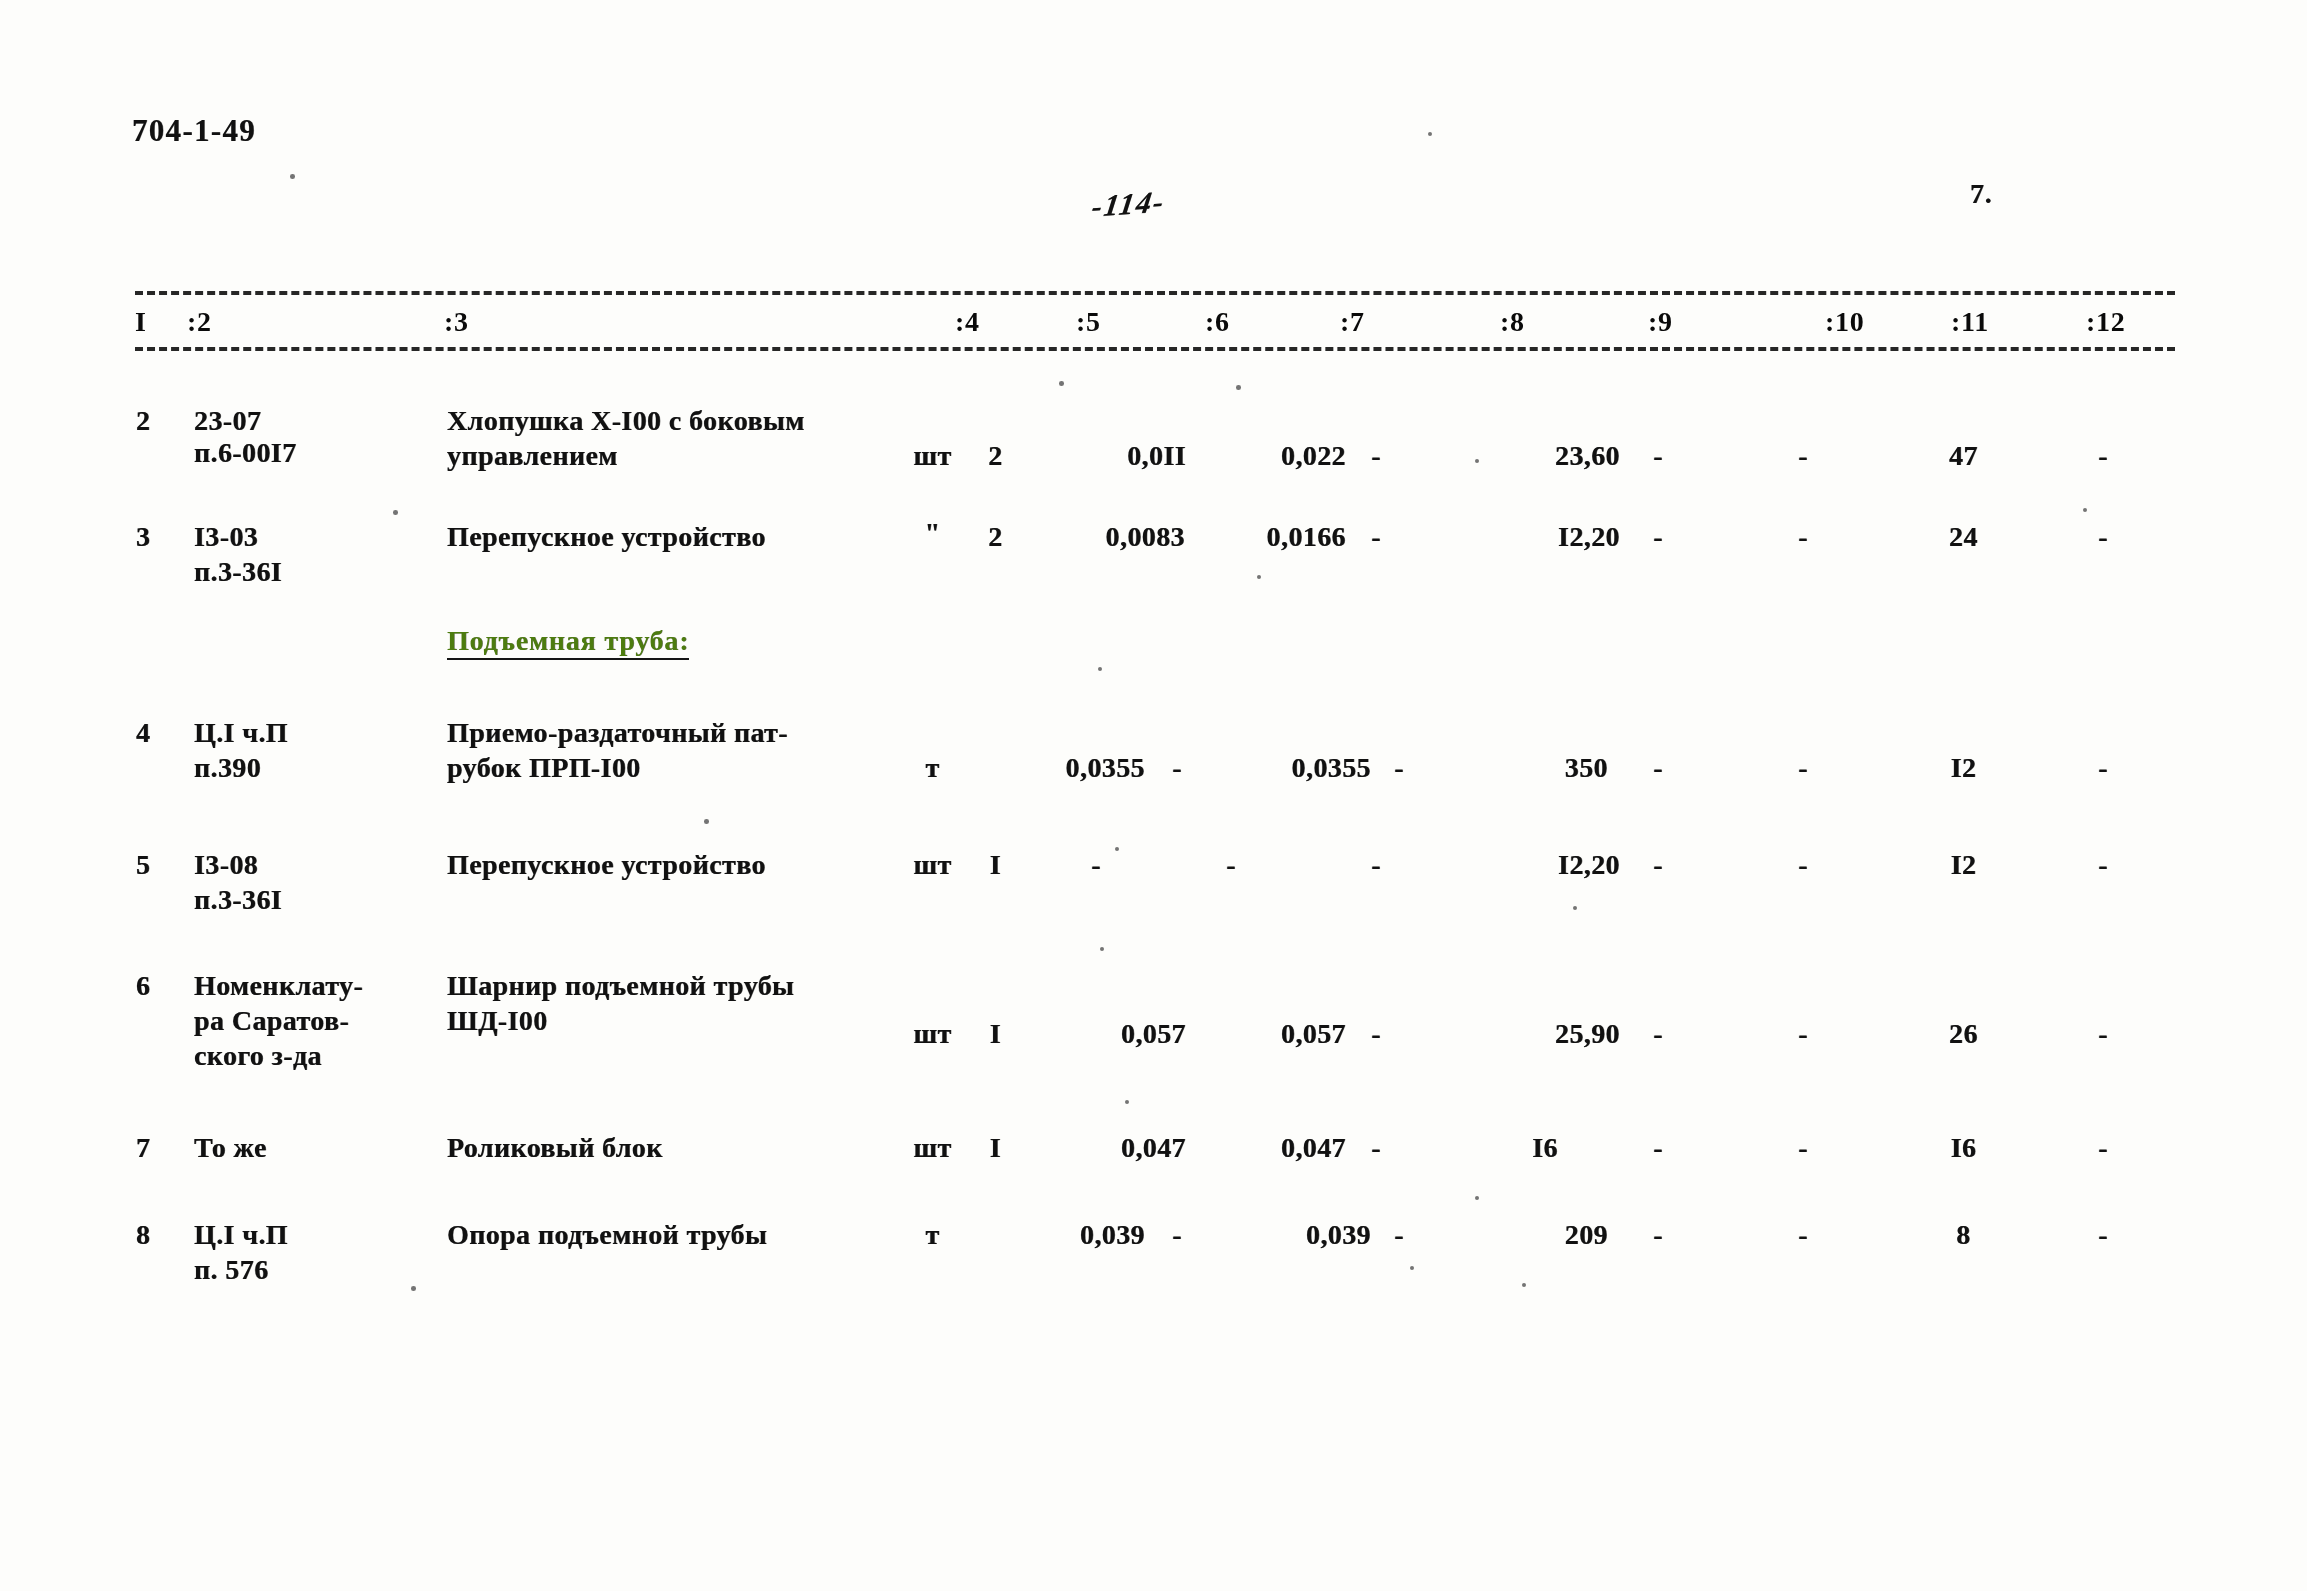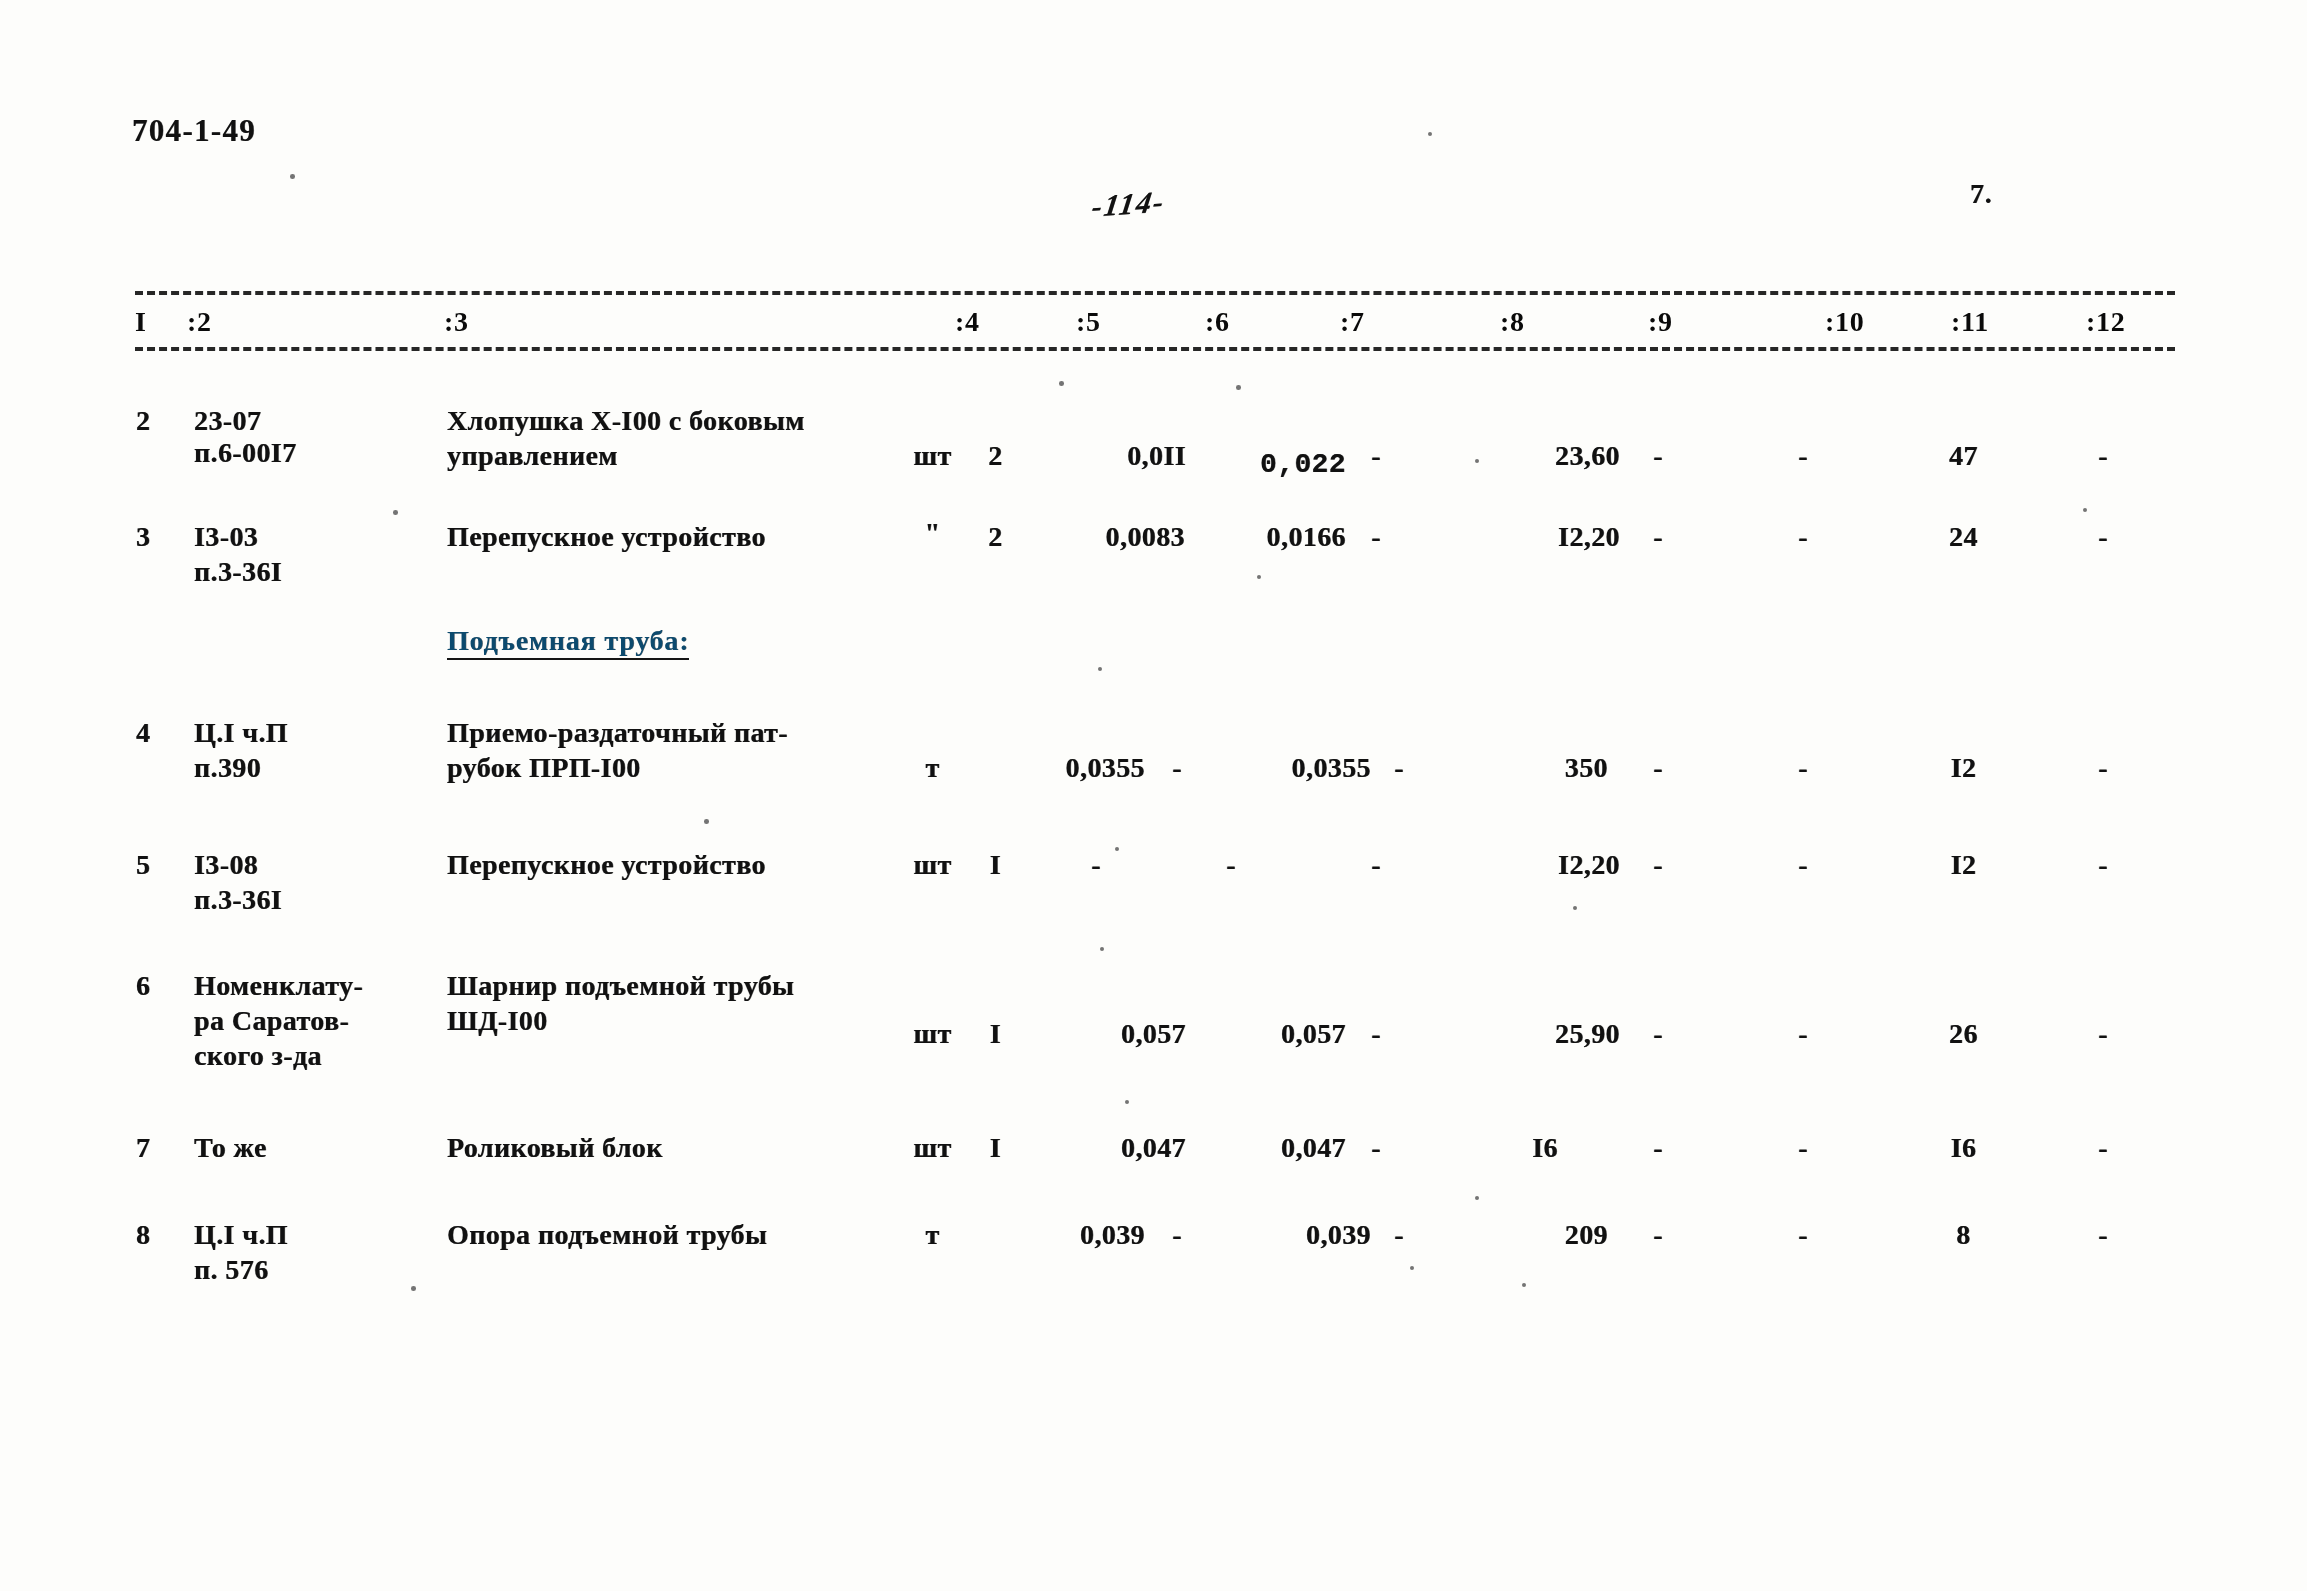--- a/index.html
+++ b/index.html
@@ -94,21 +94,21 @@
   .cell.num   { text-align: right; }
   .cell.ctr   { text-align: center; }
 
   .group-title {
     position: absolute;
     font-size: 28px;
     font-weight: 700;
     letter-spacing: 0.8px;
     border-bottom: 2.7px solid #151515;
     padding-bottom: 1.3px;
-    color: #0c4a6e;
+    color: #4d7c0f;
     text-shadow: 0.5px 0 0 rgba(0,0,0,0.5);
   }
 
   
   .speck {
     position: absolute;
     background: #2b2b2b;
     border-radius: 50%;
     opacity: 0.65;
   }
@@ -144,21 +144,21 @@
 
     <div class="row" style="top:403px;">
       <div class="cell" style="left:136px;  top:0px;">2</div>
       <div class="cell" style="left:194px;  top:0px;">23-07</div>
       <div class="cell" style="left:194px;  top:32px;">п.6-00I7</div>
       <div class="cell" style="left:447px;  top:0px;">Хлопушка Х-I00 с боковым</div>
       <div class="cell" style="left:447px;  top:35px;">управлением</div>
       <div class="cell ctr" style="left:902px; top:35px; width:61px;">шт</div>
       <div class="cell ctr" style="left:972px; top:35px; width:47px;">2</div>
       <div class="cell num" style="left:1024px; top:35px; width:162px;">0,0II</div>
-      <div class="cell num" style="left:1191px; top:44px; width:155px;font-family:Liberation Mono, monospace;">0,022</div>
+      <div class="cell num" style="left:1191px; top:35px; width:155px;">0,022</div>
       <div class="cell ctr" style="left:1356px; top:35px; width:40px;">-</div>
       <div class="cell num" style="left:1465px; top:35px; width:155px;">23,60</div>
       <div class="cell ctr" style="left:1638px; top:35px; width:40px;">-</div>
       <div class="cell ctr" style="left:1783px; top:35px; width:40px;">-</div>
       <div class="cell ctr" style="left:1930px; top:35px; width:67px;">47</div>
       <div class="cell ctr" style="left:2083px; top:35px; width:40px;">-</div>
     </div>
 
     <div class="row" style="top:519px;">
       <div class="cell" style="left:136px;  top:0px;">3</div>

